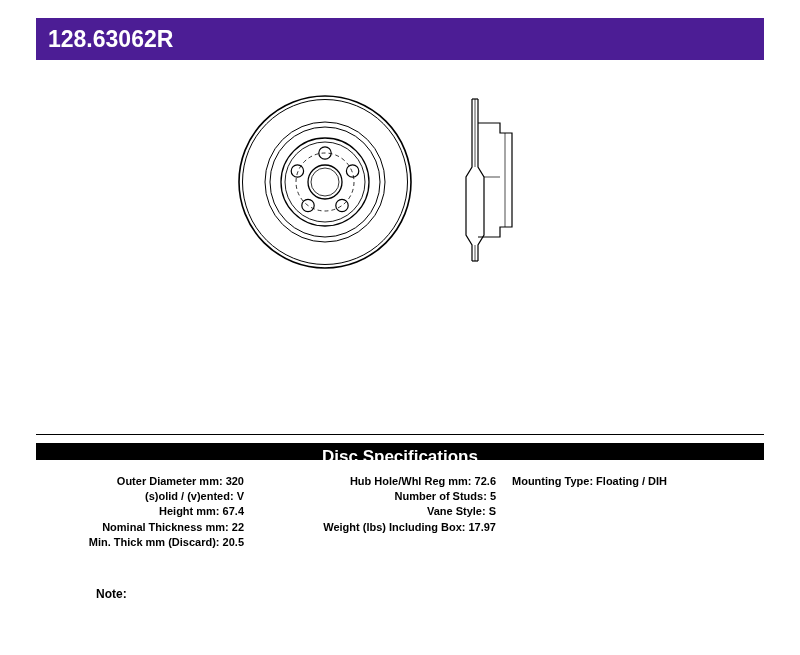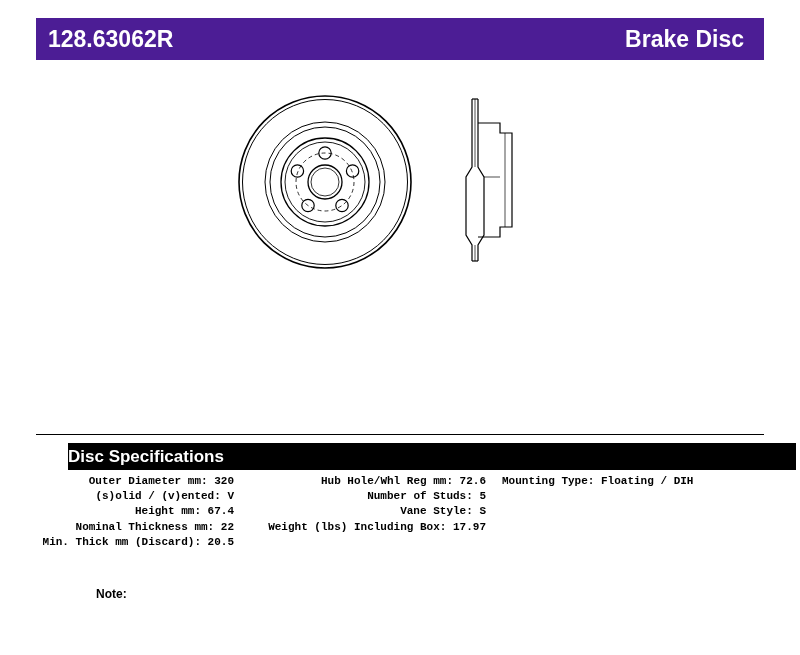--- a/index.html
+++ b/index.html
@@ -71,37 +71,35 @@
     top: 434px;
     width: 728px;
     height: 1px;
     background: #000000;
   }
   .spec-header {
     position: absolute;
     left: 36px;
     top: 443px;
     width: 728px;
-    height: 27px;
+    height: 17px;
     background: #000000;
     color: #ffffff;
     font-size: 17px;
     font-weight: bold;
-    text-align: left;
+    text-align: center;
     line-height: 27px;
-    margin-left: 32px;
   }
 
   .spec-cols {
     position: absolute;
-    left: 26px;
+    left: 36px;
     top: 474px;
     width: 728px;
     height: 110px;
-    font-family: Liberation Mono, monospace;
   }
   .col {
     position: absolute;
     top: 0;
     font-size: 11px;
     font-weight: bold;
     line-height: 15.2px;
   }
   .col-left {
     left: 0;
@@ -131,21 +129,20 @@
     margin-top: 16px;
   }
 </style>
 </head>
 <body>
 
 <div class="page">
 
   <div class="header-bar">
     <div class="part-number">128.63062R</div>
-    <div class="product-title">Brake Disc</div>
   </div>
 
   <div class="drawing">
     <svg width="400" height="200" viewBox="0 0 400 200" xmlns="http://www.w3.org/2000/svg">
       <g fill="none" stroke="#000000">
 
         <circle cx="125" cy="97" r="86" stroke-width="1.6"></circle>
         <circle cx="125" cy="97" r="82.5" stroke-width="1"></circle>
 
         <circle cx="125" cy="97" r="60" stroke-width="1"></circle>

